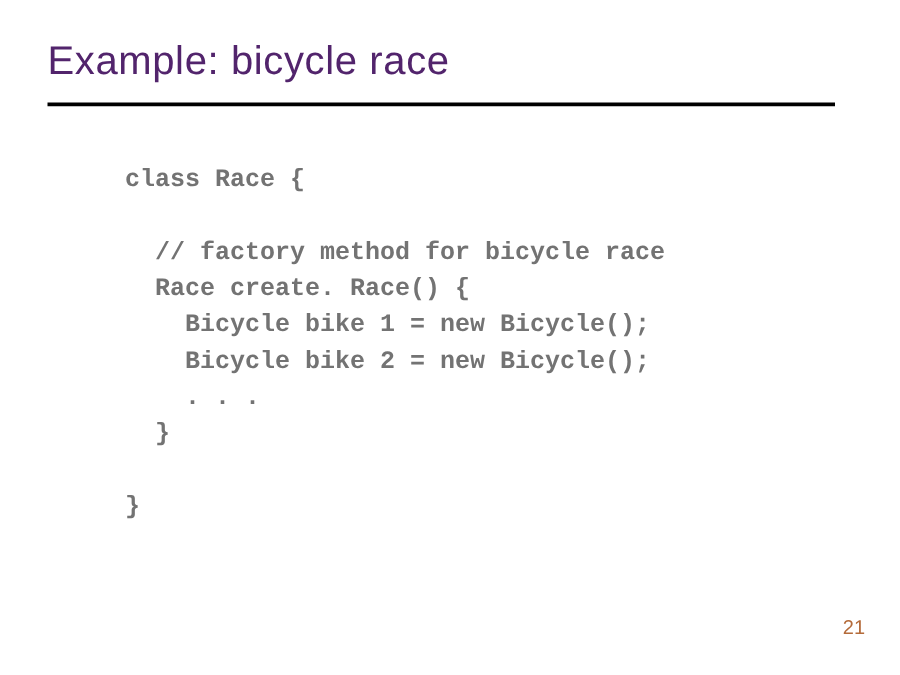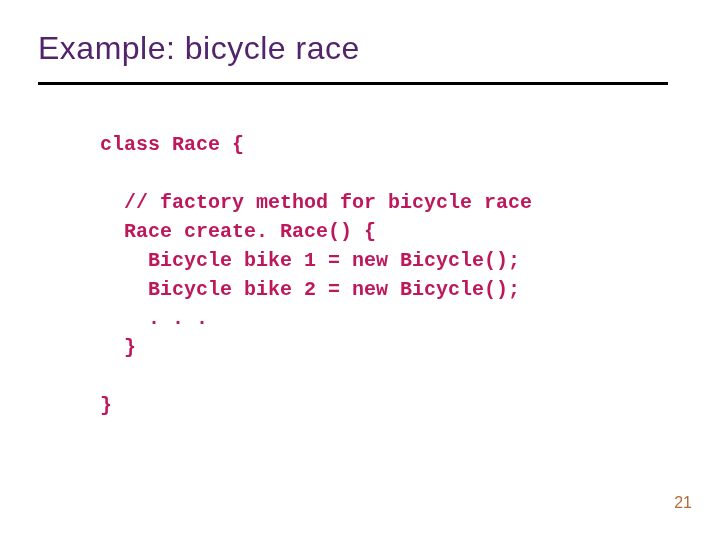--- a/index.html
+++ b/index.html
@@ -34,21 +34,21 @@
     height: 0;
     border-top: 3px solid #000000;
   }
   .code {
     position: absolute;
     left: 100px;
     top: 130px;
     font-family: "Courier New", Courier, monospace;
     font-size: 20px;
     font-weight: bold;
-    color: #be185d;
+    color: #737373;
     white-space: pre;
     line-height: 1.45;
   }
   .pagenum {
     position: absolute;
     right: 28px;
     bottom: 16px;
     font-size: 16px;
     color: #b46b3a;
     text-align: right;

